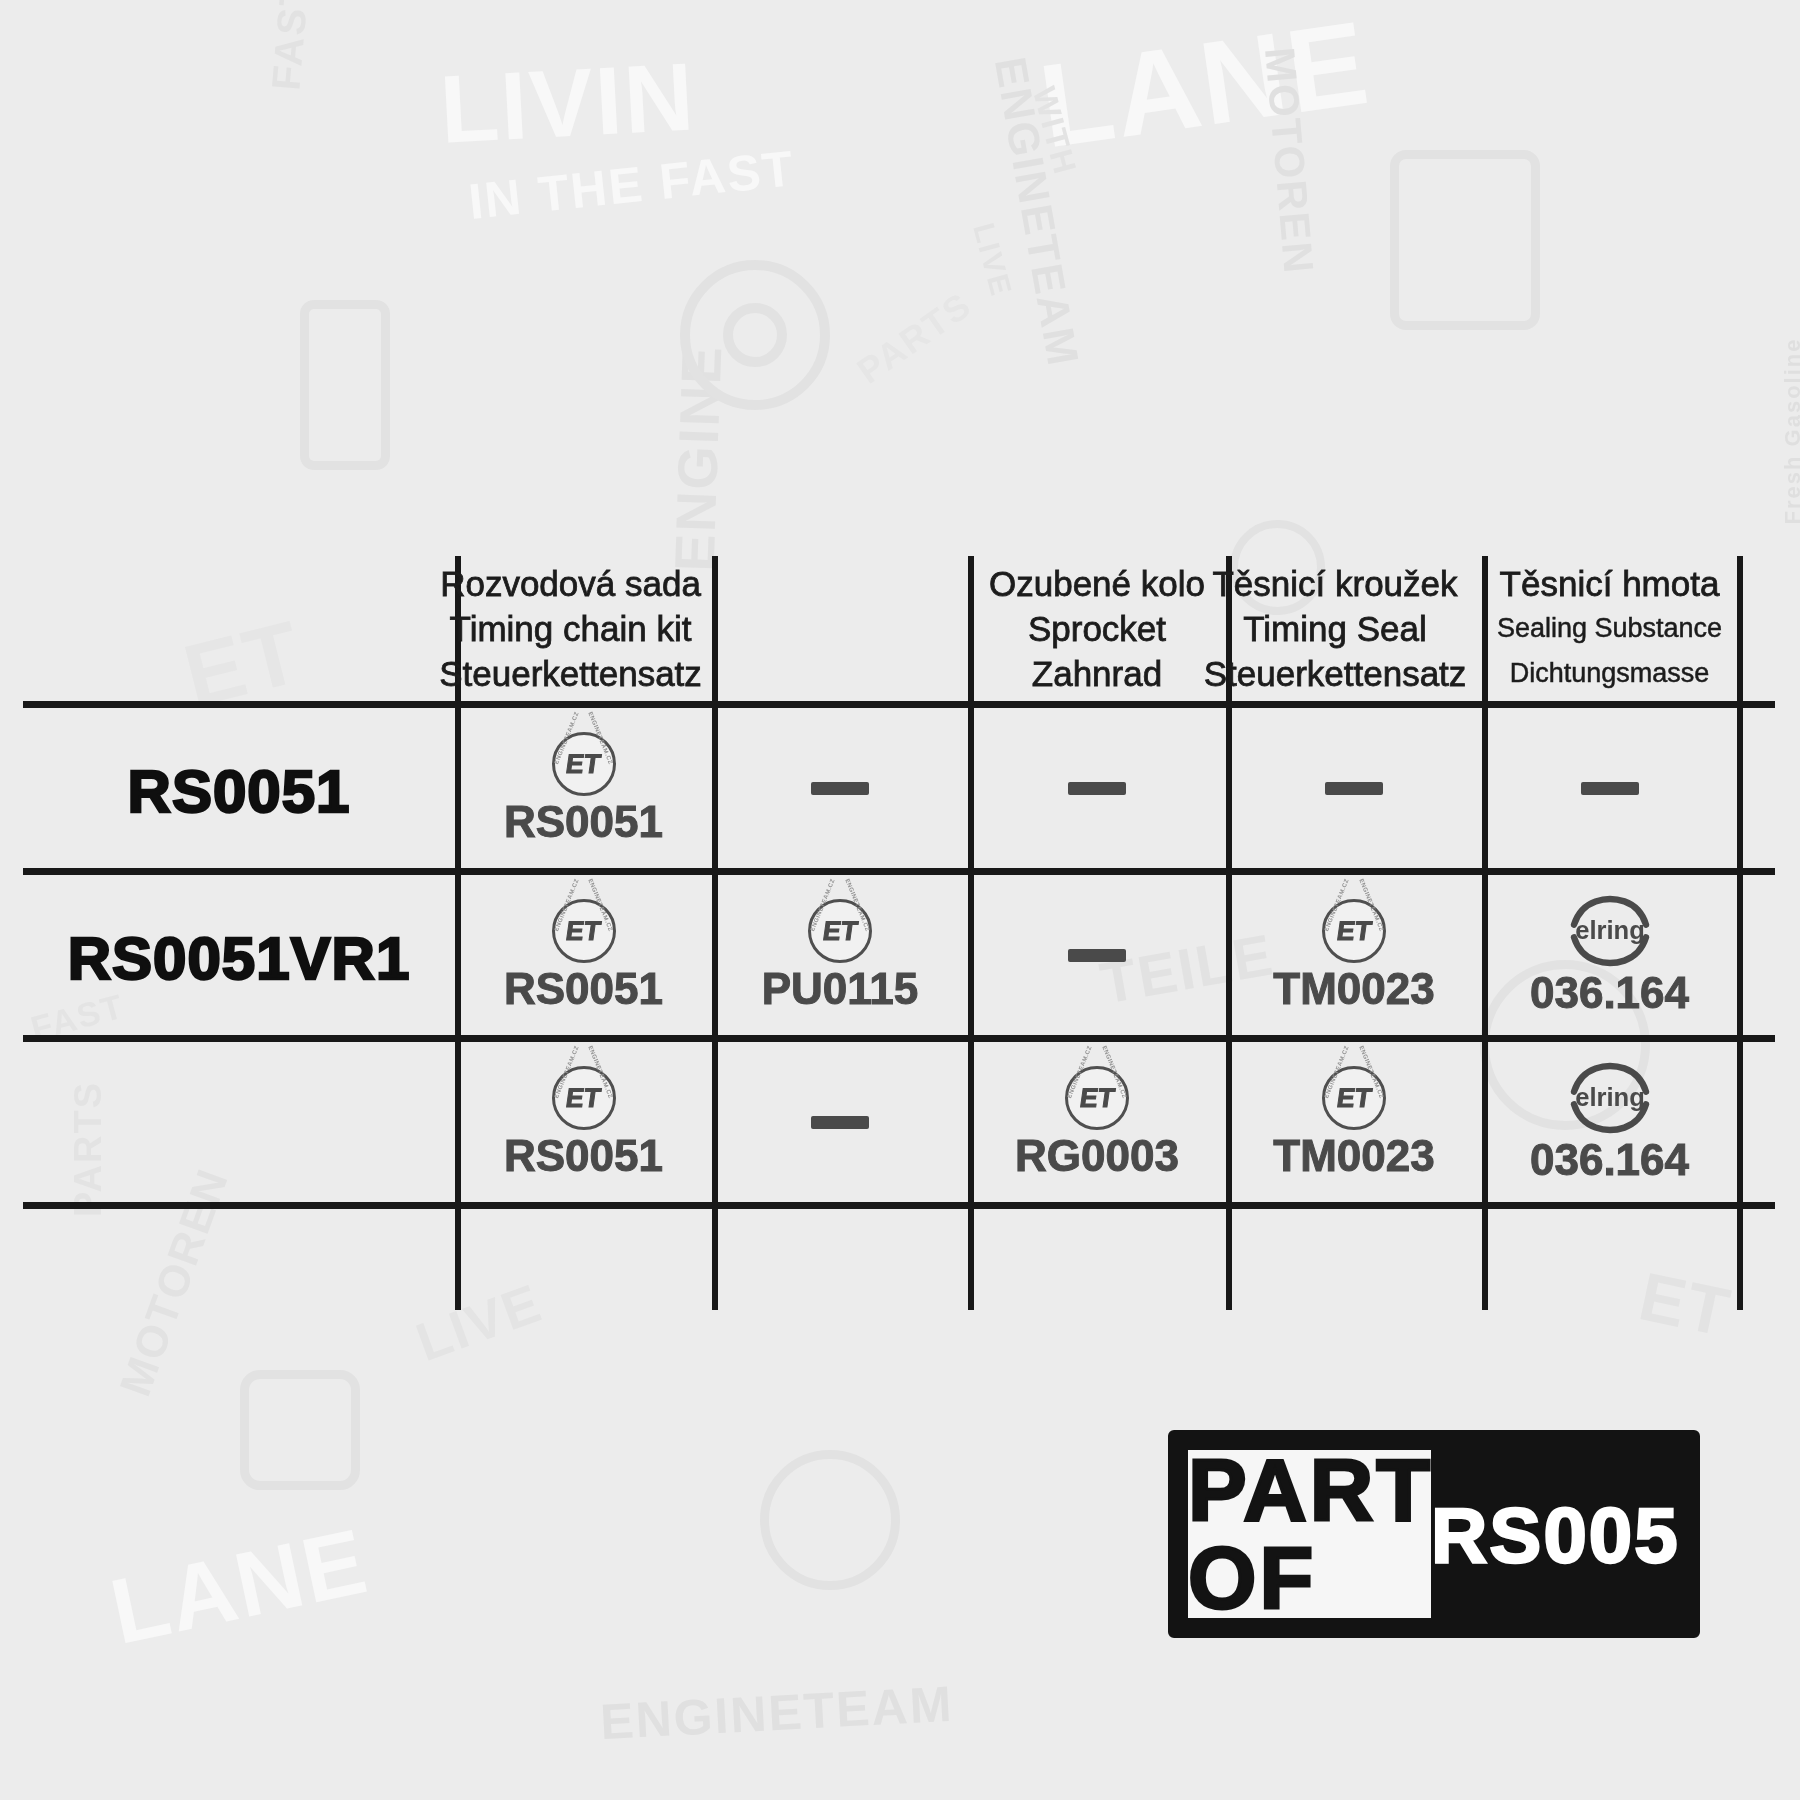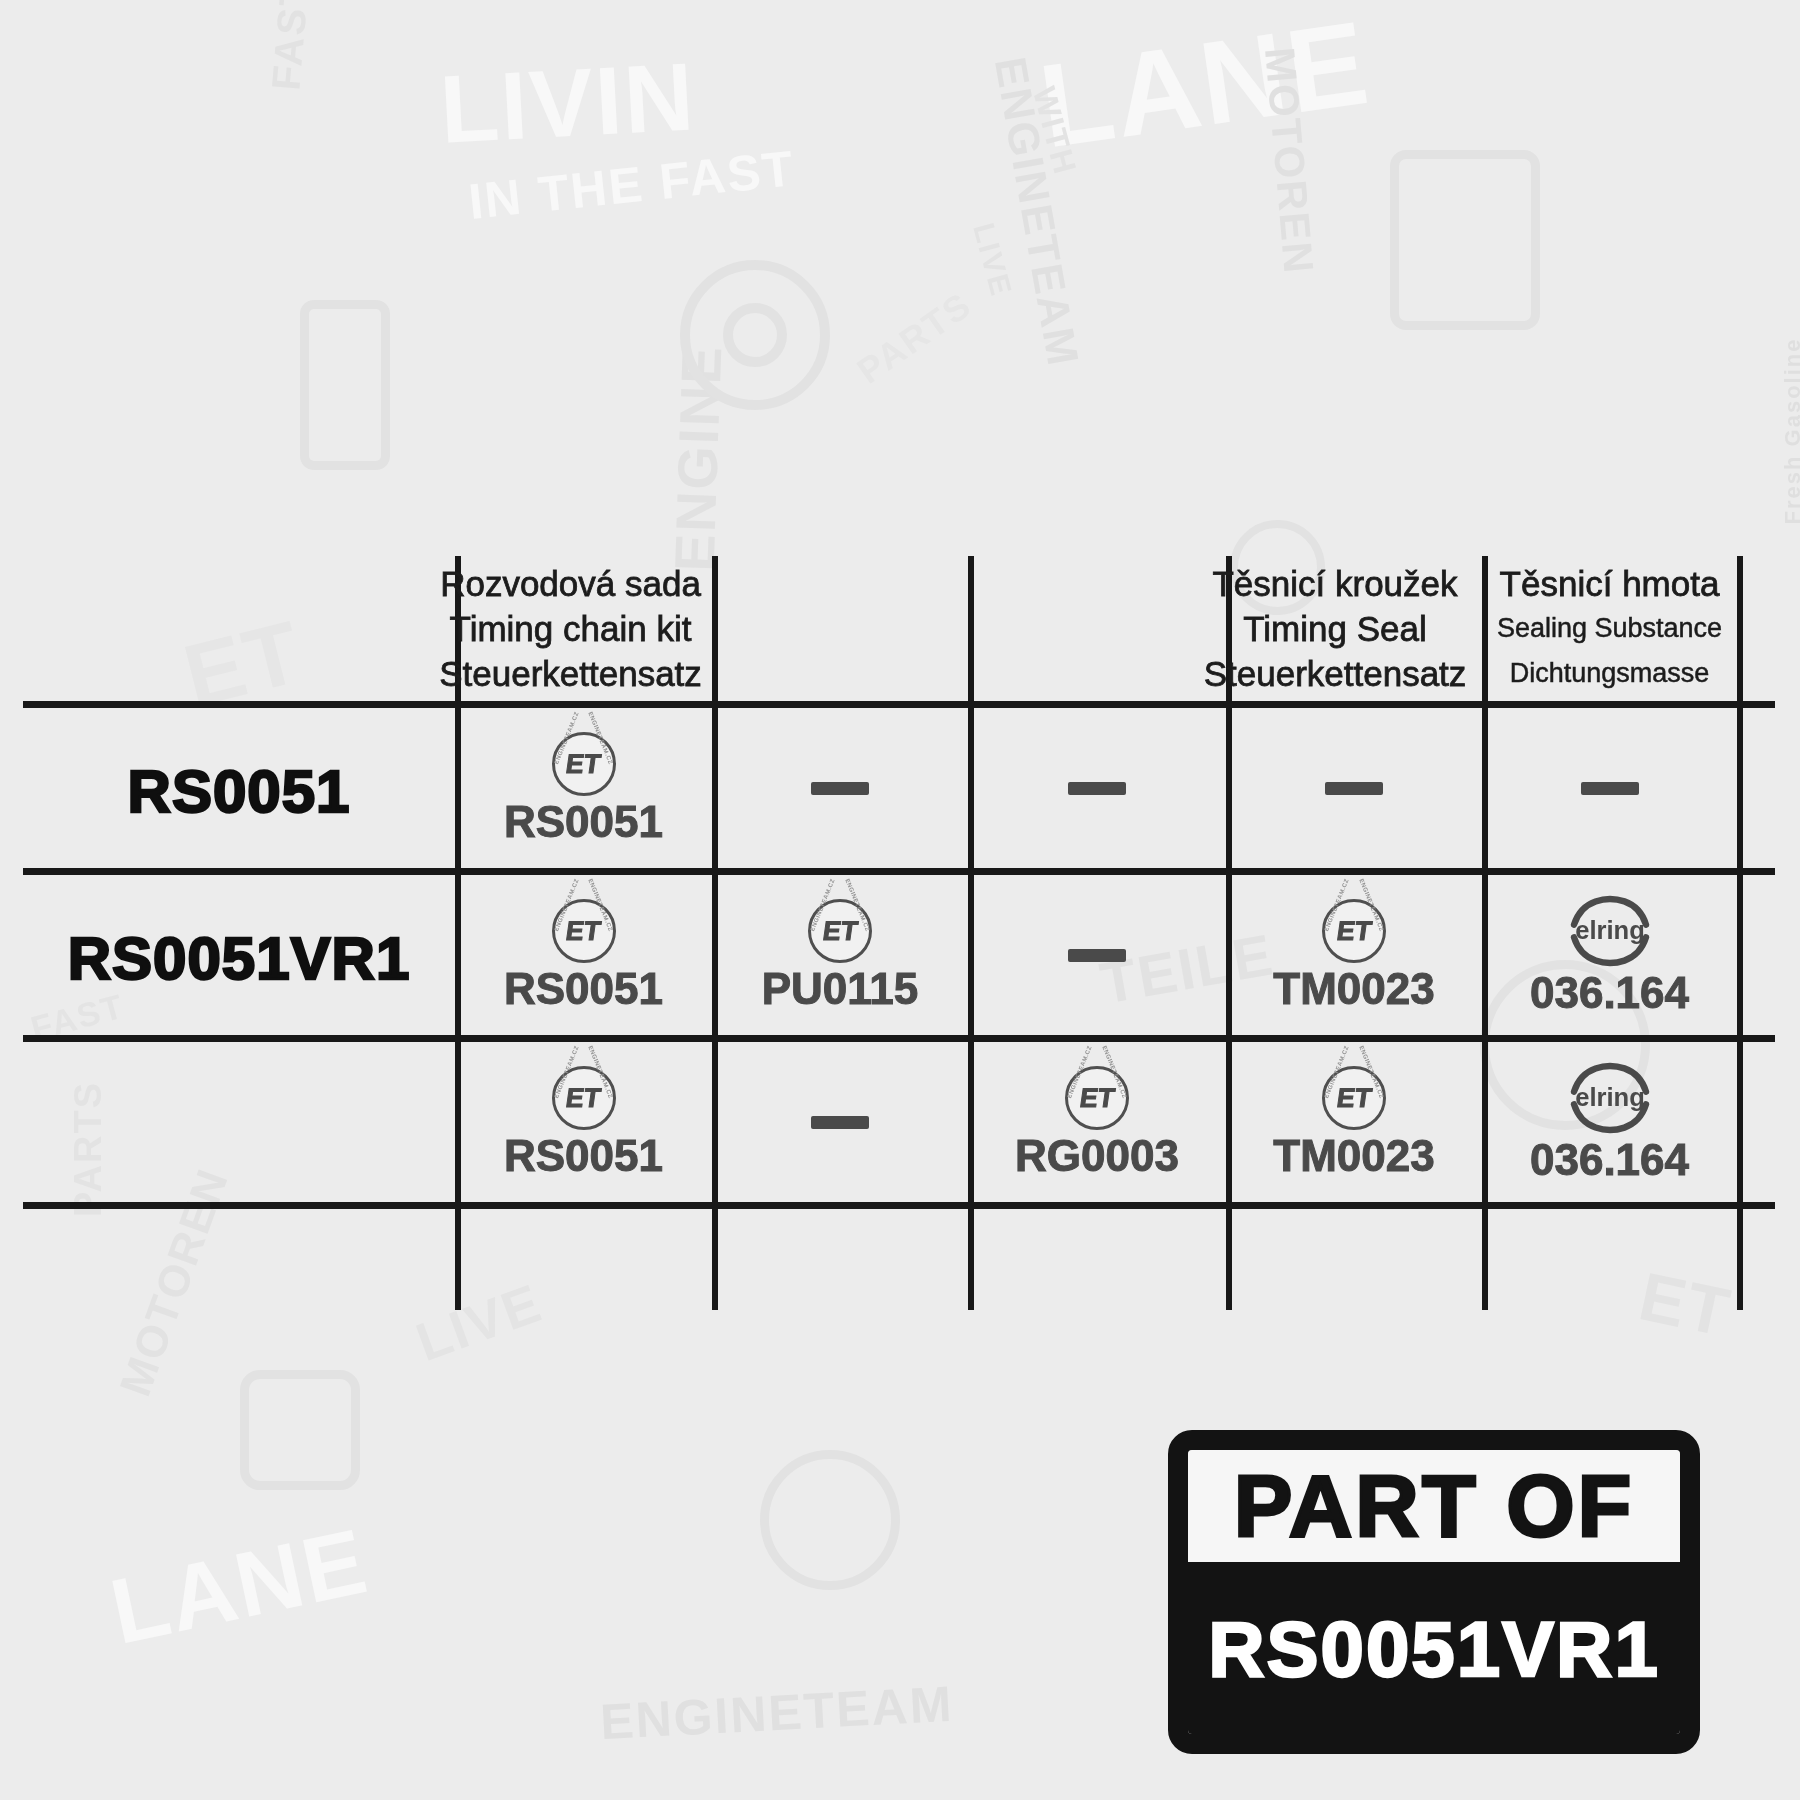--- a/index.html
+++ b/index.html
@@ -55,23 +55,23 @@
   }
   .etring{
     position:absolute;font-size:6px;color:#8f8f8f;letter-spacing:0.5px;
     font-weight:bold;white-space:nowrap;
   }
   .etring.l{left:1px;top:26px;transform:rotate(-68deg);transform-origin:left center;}
   .etring.r{right:1px;top:26px;transform:rotate(68deg);transform-origin:right center;}
   .elringsvg{display:block;}
   
   #badge{
-    position:absolute;left:1168px;top:1430px;width:532px;height:324px;
-    border:20px solid #131313;border-radius:24px;box-sizing:border-box;
-    overflow:hidden;z-index:3;display:flex;flex-direction:column;
+    position:absolute;left:1168px;top:1430px;width:532px;height:208px;
+    border:20px solid #131313;border-radius:6px;box-sizing:border-box;
+    overflow:hidden;z-index:3;display:flex;flex-direction:row;
   }
   #badge .top{
     flex:0 0 112px;background:rgba(255,255,255,0.55);
     display:flex;align-items:center;justify-content:center;
   }
   #badge .top span{
     font-size:88px;font-weight:bold;color:#131313;letter-spacing:3px;
     -webkit-text-stroke:3px #131313;line-height:1;
   }
   #badge .bottom{
@@ -129,20 +129,25 @@
   <div class="vrule" style="left:968px"></div>
   <div class="vrule" style="left:1226px"></div>
   <div class="vrule" style="left:1482px"></div>
   <div class="vrule" style="left:1737px"></div>
 
   <div class="hcell" style="left:448px;width:245px">
     <div class="hline">Rozvodová sada</div>
     <div class="hline">Timing chain kit</div>
     <div class="hline">Steuerkettensatz</div>
   </div>
+  <div class="hcell" style="left:974px;width:246px">
+    <div class="hline">Ozubené kolo</div>
+    <div class="hline">Sprocket</div>
+    <div class="hline">Zahnrad</div>
+  </div>
   <div class="hcell" style="left:1213px;width:244px">
     <div class="hline">Těsnicí kroužek</div>
     <div class="hline">Timing Seal</div>
     <div class="hline">Steuerkettensatz</div>
   </div>
   <div class="hcell small23" style="left:1488px;width:243px">
     <div class="hline">Těsnicí hmota</div>
     <div class="hline">Sealing Substance</div>
     <div class="hline">Dichtungsmasse</div>
   </div>

